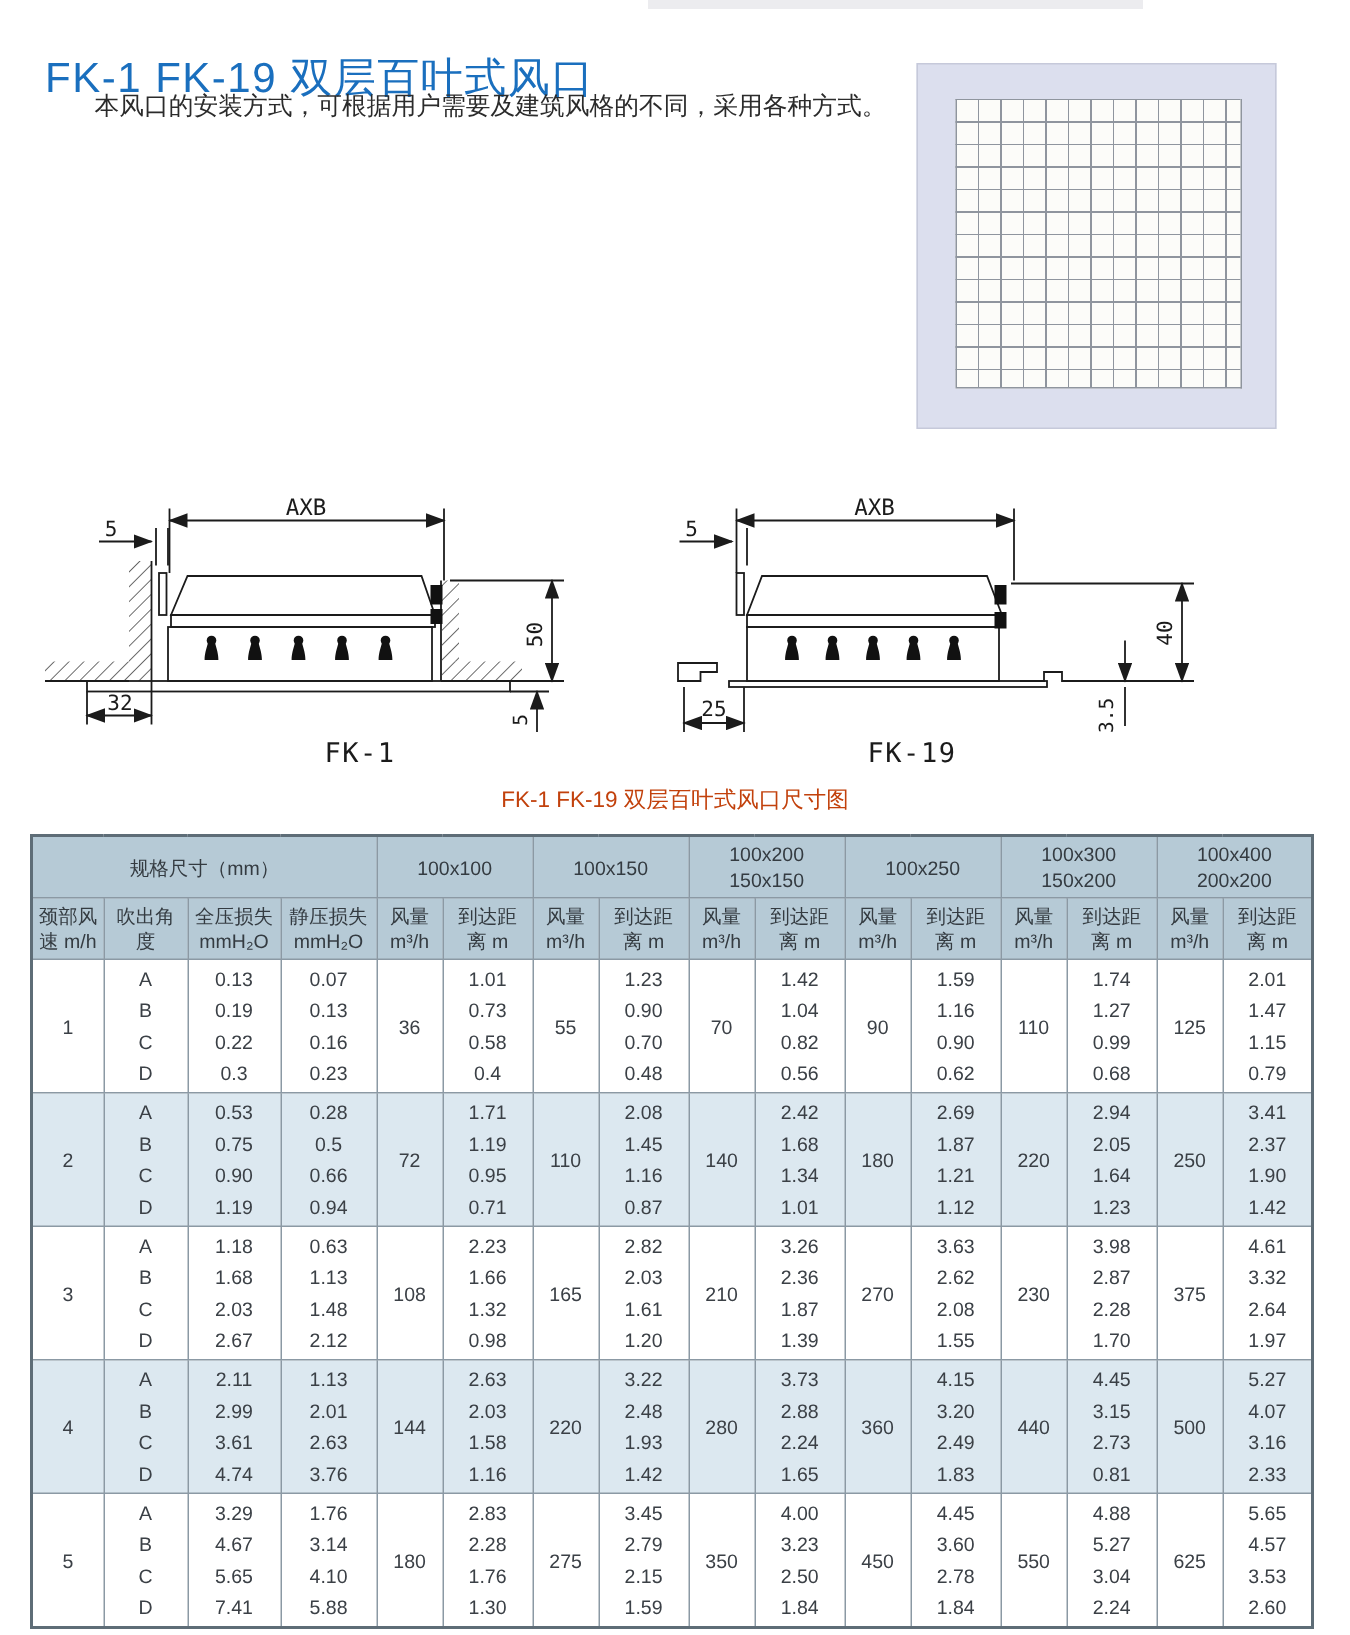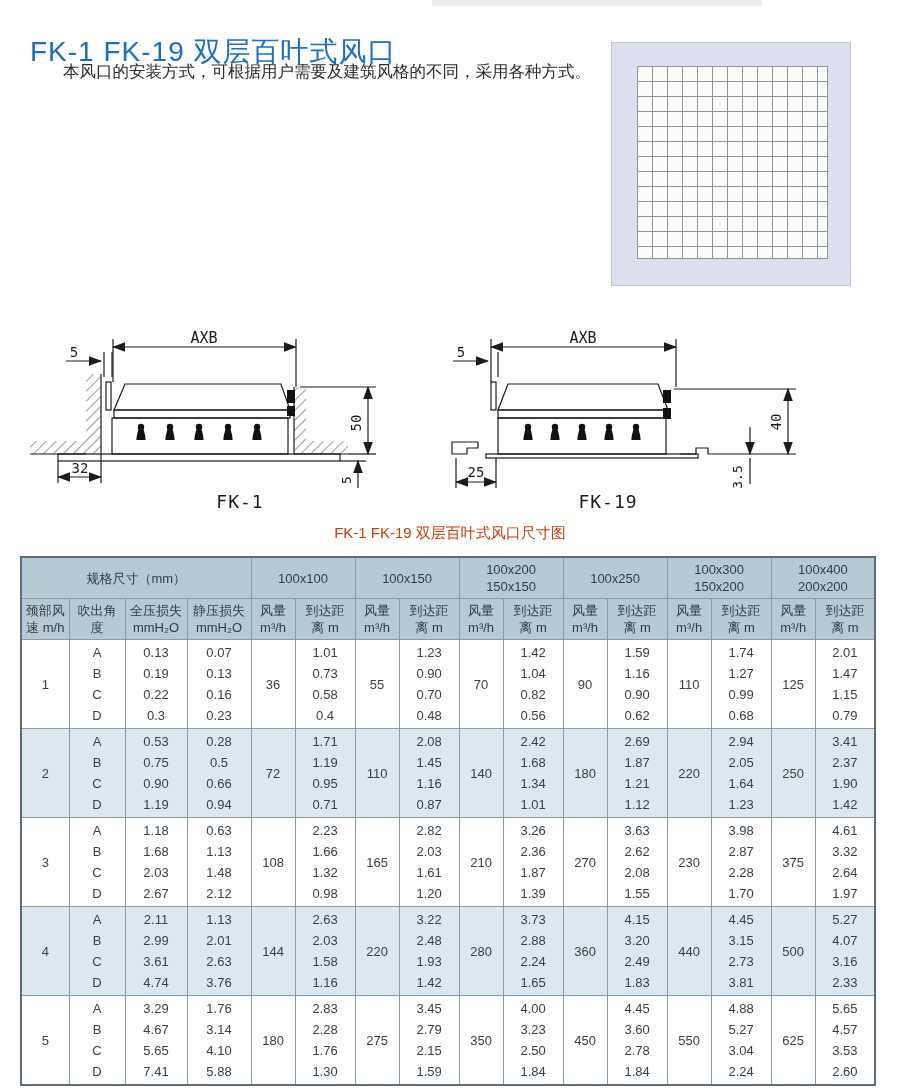--- a/index.html
+++ b/index.html
@@ -502,21 +502,21 @@
           <div>4.15</div>
           <div>3.20</div>
           <div>2.49</div>
           <div>1.83</div>
         </td>
         <td>440</td>
         <td>
           <div>4.45</div>
           <div>3.15</div>
           <div>2.73</div>
-          <div>3.81</div>
+          <div>0.81</div>
         </td>
         <td>500</td>
         <td>
           <div>5.27</div>
           <div>4.07</div>
           <div>3.16</div>
           <div>2.33</div>
         </td>
       </tr>
       <tr>

